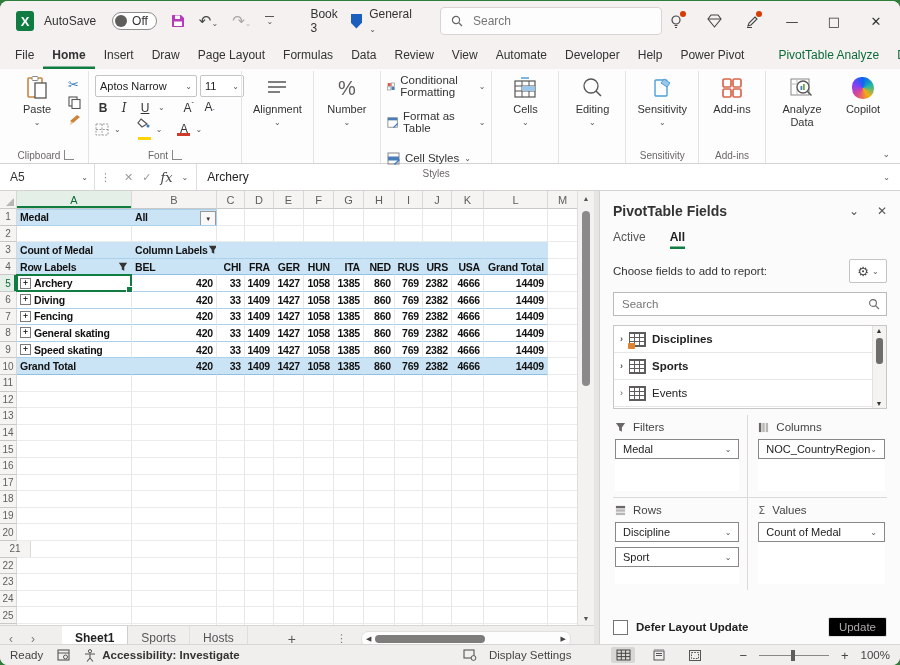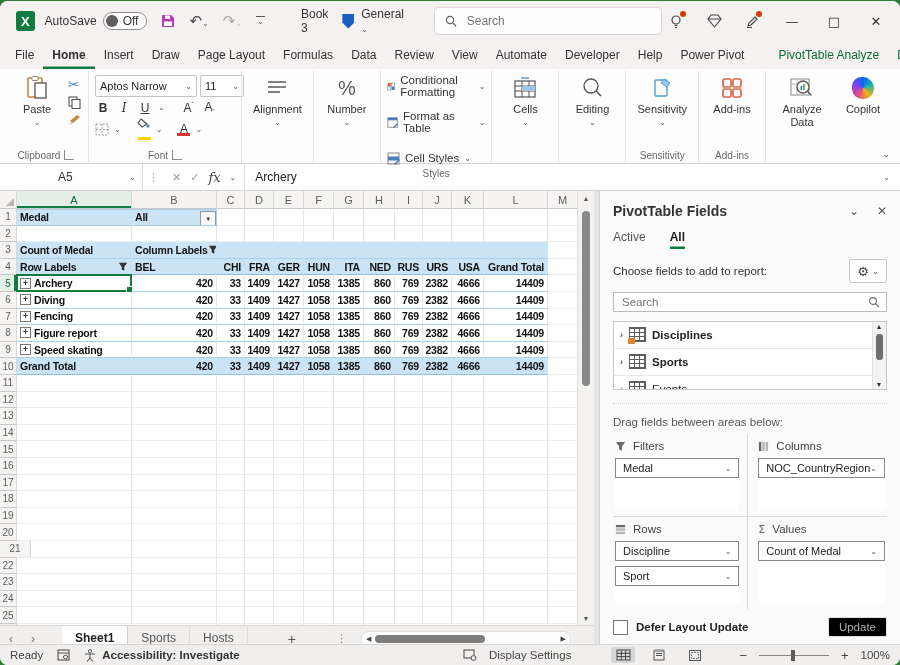--- a/index.html
+++ b/index.html
@@ -4,21 +4,21 @@
 <style>
   html,body{margin:0;padding:0;}
   body{width:900px;height:665px;background:#2f7d3a;font-family:"Liberation Sans",sans-serif;position:relative;overflow:hidden;
        -webkit-font-smoothing:antialiased;}
   .window{position:absolute;inset:1px 0 0 0;border-radius:8px;overflow:hidden;background:#f4f1f0;display:flex;flex-direction:column;}
   
   .titlebar{height:40px;display:flex;align-items:center;background:#f4f1f0;padding:0 8px;flex:none;}
   .xlogo{width:20px;height:20px;border-radius:3px;background:#107C41;color:#fff;font-weight:bold;font-size:13px;
          display:flex;align-items:center;justify-content:center;margin:0 10px 0 8px;}
   .tb-txt{font-size:12px;color:#333;}
-  .autosave{display:flex;align-items:center;gap:6px;margin-right:14px;}
+  .autosave{display:flex;align-items:center;gap:16px;margin-right:14px;}
   .toggle{display:flex;align-items:center;border:1px solid #8f8d8c;border-radius:9px;padding:1px 8px 1px 2px;background:#fff;gap:5px;}
   .knob{width:12px;height:12px;border-radius:50%;background:#605e5d;}
   .qat{display:flex;align-items:center;gap:14px;margin-right:10px;}
   .savei{color:#b63bb8;font-size:14px;}
   .undo{font-family:"DejaVu Sans",sans-serif;font-size:15px;color:#444;}
   .redo{font-family:"DejaVu Sans",sans-serif;font-size:15px;color:#a8a6a5;}
   .mini-ch{font-size:8px;color:#555;}
   .doc-cluster{display:flex;align-items:center;gap:7px;margin:0 10px 0 26px;}
   .shield{width:13px;height:15px;background:#1b5ebd;clip-path:polygon(0 0,100% 0,100% 60%,50% 100%,0 60%);}
   .searchbox{width:222px;height:26px;background:#fdfdfd;border:1px solid #d7d4d3;border-radius:4px;display:flex;align-items:center;
@@ -47,21 +47,21 @@
   .srow{display:flex;align-items:center;gap:5px;font-size:11px;color:#333;}
   .fontsel{border:1px solid #c6c4c3;background:#fff;border-radius:2px;font-size:11px;color:#222;display:flex;align-items:center;justify-content:space-between;padding:1px 4px;height:18px;}
   .fmt{font-size:12px;color:#333;width:16px;text-align:center;}
   .chv{font-size:8px;color:#555;}
   .ubar{display:inline-block;width:13px;height:3px;margin-left:2px;vertical-align:-2px;}
   .launcher{width:9px;height:9px;border-left:1px solid #8a8887;border-bottom:1px solid #8a8887;position:relative;}
   .ribbon-collapse{position:absolute;right:10px;bottom:4px;font-size:9px;color:#555;}
   .styrow{display:flex;align-items:center;gap:5px;font-size:11.5px;color:#333;height:20px;}
   
   .fbar{height:26px;background:#fff;border-bottom:1px solid #d5d3d2;display:flex;align-items:center;flex:none;font-size:12px;color:#333;}
-  .namebox{width:78px;display:flex;align-items:center;justify-content:space-between;padding:0 6px 0 10px;border-right:1px solid #e0dedd;height:100%;margin-left:48px;}
+  .namebox{width:78px;display:flex;align-items:center;justify-content:space-between;padding:0 6px 0 10px;border-right:1px solid #e0dedd;height:100%;}
   .fdots{color:#888;padding:0 5px;font-size:11px;}
   .fxbtns{display:flex;align-items:center;gap:9px;padding:0 8px;border-right:1px solid #e0dedd;height:100%;color:#9b9997;}
   .fxit{font-family:"DejaVu Serif",serif;font-style:italic;font-size:13px;color:#444;}
   .fvalue{padding-left:10px;color:#222;flex:1;}
   
   .main{flex:1;display:flex;background:#e7e5e4;min-height:0;}
   .leftcol{width:594px;display:flex;flex-direction:column;flex:none;}
   #gridwrap{height:434px;position:relative;background:#fff;overflow:hidden;flex:none;}
   #grid{position:absolute;inset:0 16px 0 0;overflow:hidden;}
   .gch,.grh{position:absolute;background:#f5f4f3;color:#5e5e5e;font-size:11px;display:flex;align-items:center;justify-content:center;
@@ -727,21 +727,21 @@
             <div class="gcell" style="left: 452px; top: 117.6px; width: 32px; height: 16.6px; border-bottom-color: rgb(169, 209, 236); font-weight: bold; justify-content: flex-end;">
               <span>4666</span>
             </div>
             <div class="gcell" style="left: 484px; top: 117.6px; width: 64px; height: 16.6px; border-bottom-color: rgb(169, 209, 236); font-weight: bold; justify-content: flex-end;">
               <span>14409</span>
             </div>
             <div class="gcell" style="left: 548px; top: 117.6px; width: 30px; height: 16.6px;"></div>
             <div class="grh" style="left: 0px; top: 134.2px; width: 17px; height: 16.6px; font-size: 10px;">8</div>
             <div class="gcell" style="left: 17px; top: 134.2px; width: 115px; height: 16.6px; border-bottom-color: rgb(169, 209, 236); font-weight: bold;">
               <span class="expbox">+</span>
-              <span>Figure report</span>
+              <span>General skating</span>
             </div>
             <div class="gcell" style="left: 132px; top: 134.2px; width: 85px; height: 16.6px; border-bottom-color: rgb(169, 209, 236); font-weight: bold; justify-content: flex-end;">
               <span>420</span>
             </div>
             <div class="gcell" style="left: 217px; top: 134.2px; width: 28px; height: 16.6px; border-bottom-color: rgb(169, 209, 236); font-weight: bold; justify-content: flex-end;">
               <span>33</span>
             </div>
             <div class="gcell" style="left: 245px; top: 134.2px; width: 29px; height: 16.6px; border-bottom-color: rgb(169, 209, 236); font-weight: bold; justify-content: flex-end;">
               <span>1409</span>
             </div>
@@ -1139,21 +1139,20 @@
           <span class="ar">›</span>
           <span class="tblic"></span>
           <span>Events</span>
         </div>
         <div class="pscroll">
           <span class="a" style="top:1px;">▲</span>
           <span class="th"></span>
           <span class="a" style="bottom:1px;">▼</span>
         </div>
       </div>
-      <div class="draglbl">Drag fields between areas below:</div>
       <div class="areas">
         <div class="quad">
           <div class="qhead">
             <svg width="11" height="11" viewBox="0 0 12 12">
                 <path d="M1 1h10L7.5 6v4.5L4.5 9V6z" fill="#6a6867"></path>
               </svg>
             <span>Filters</span>
           </div>
           <div class="qzone">
             <div class="fielditem">

